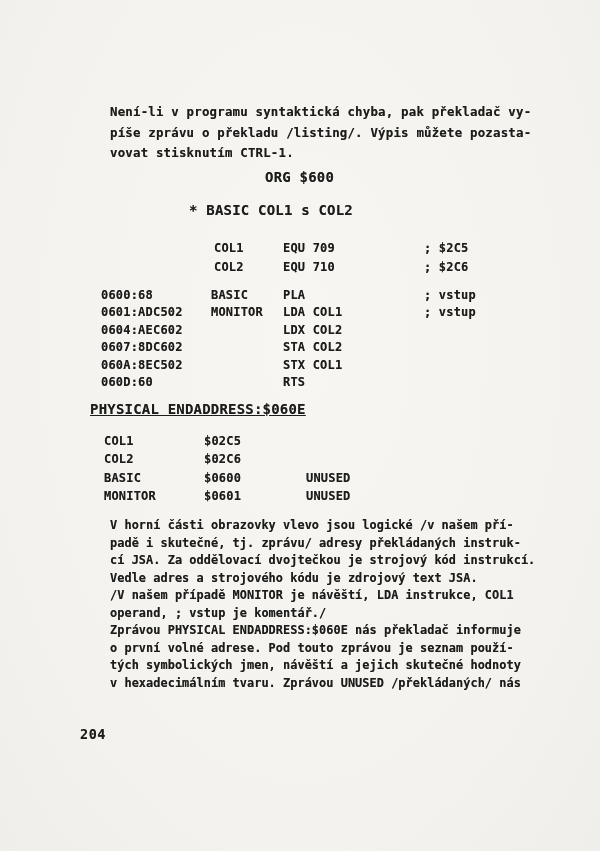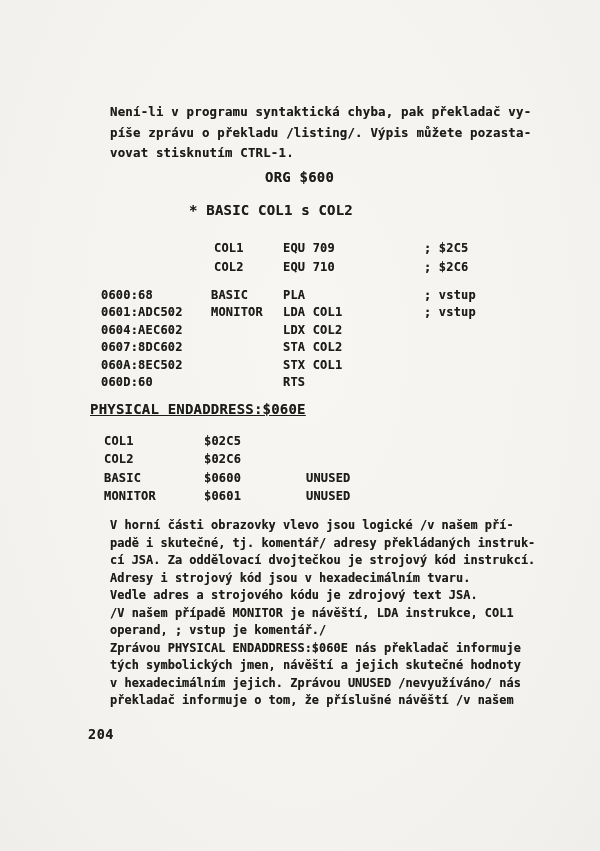--- a/index.html
+++ b/index.html
@@ -23,21 +23,21 @@
   .row span{position:absolute;top:0;}
   .c-equlabel{left:198px;}
   .c-op{left:267px;text-align:center;}
   .c-cmt{left:408px;}
   .c-addr{left:85px;}
   .c-lbl{left:195px;}
   .c-mn{left:267px;}
   .c-symname{left:88px;}
   .c-symval{left:188px;}
   .c-symflag{left:290px;}
-  .pagenum{position:absolute;left:88px;top:727px;font-size:13.5px;letter-spacing:0.5px;line-height:15px;text-align:center;}
+  .pagenum{position:absolute;left:80px;top:727px;font-size:13.5px;letter-spacing:0.5px;line-height:15px;text-align:center;}
 </style>
 </head>
 <body>
 
 <div class="page ink">
 
   <div class="para intro">
     <div class="tline">Není-li v programu syntaktická chyba, pak překladač vy-</div>
     <div class="tline">píše zprávu o překladu /listing/. Výpis můžete pozasta-</div>
     <div class="tline">vovat stisknutím CTRL-1.</div>
@@ -102,26 +102,25 @@
     <span class="c-symflag">UNUSED</span>
   </div>
   <div class="row" style="top:489.2px">
     <span class="c-symname">MONITOR</span>
     <span class="c-symval">$0601</span>
     <span class="c-symflag">UNUSED</span>
   </div>
 
   <div class="para bodypara">
     <div class="tline">V horní části obrazovky vlevo jsou logické /v našem pří-</div>
-    <div class="tline">padě i skutečné, tj. komentář/ adresy překládaných instruk-</div>
+    <div class="tline">padě i skutečné, tj. zprávu/ adresy překládaných instruk-</div>
     <div class="tline">cí JSA. Za oddělovací dvojtečkou je strojový kód instrukcí.</div>
-    <div class="tline">Adresy i strojový kód jsou v hexadecimálním tvaru.</div>
     <div class="tline">Vedle adres a strojového kódu je zdrojový text JSA.</div>
     <div class="tline">/V našem případě MONITOR je návěští, LDA instrukce, COL1</div>
     <div class="tline">operand, ; vstup je komentář./</div>
     <div class="tline">Zprávou PHYSICAL ENDADDRESS:$060E nás překladač informuje</div>
+    <div class="tline">o první volné adrese. Pod touto zprávou je seznam použí-</div>
     <div class="tline">tých symbolických jmen, návěští a jejich skutečné hodnoty</div>
-    <div class="tline">v hexadecimálním jejich. Zprávou UNUSED /nevyužíváno/ nás</div>
-    <div class="tline">překladač informuje o tom, že příslušné návěští /v našem</div>
+    <div class="tline">v hexadecimálním tvaru. Zprávou UNUSED /překládaných/ nás</div>
   </div>
 
   <div class="pagenum">204</div>
 </div>
 
 </body></html>

